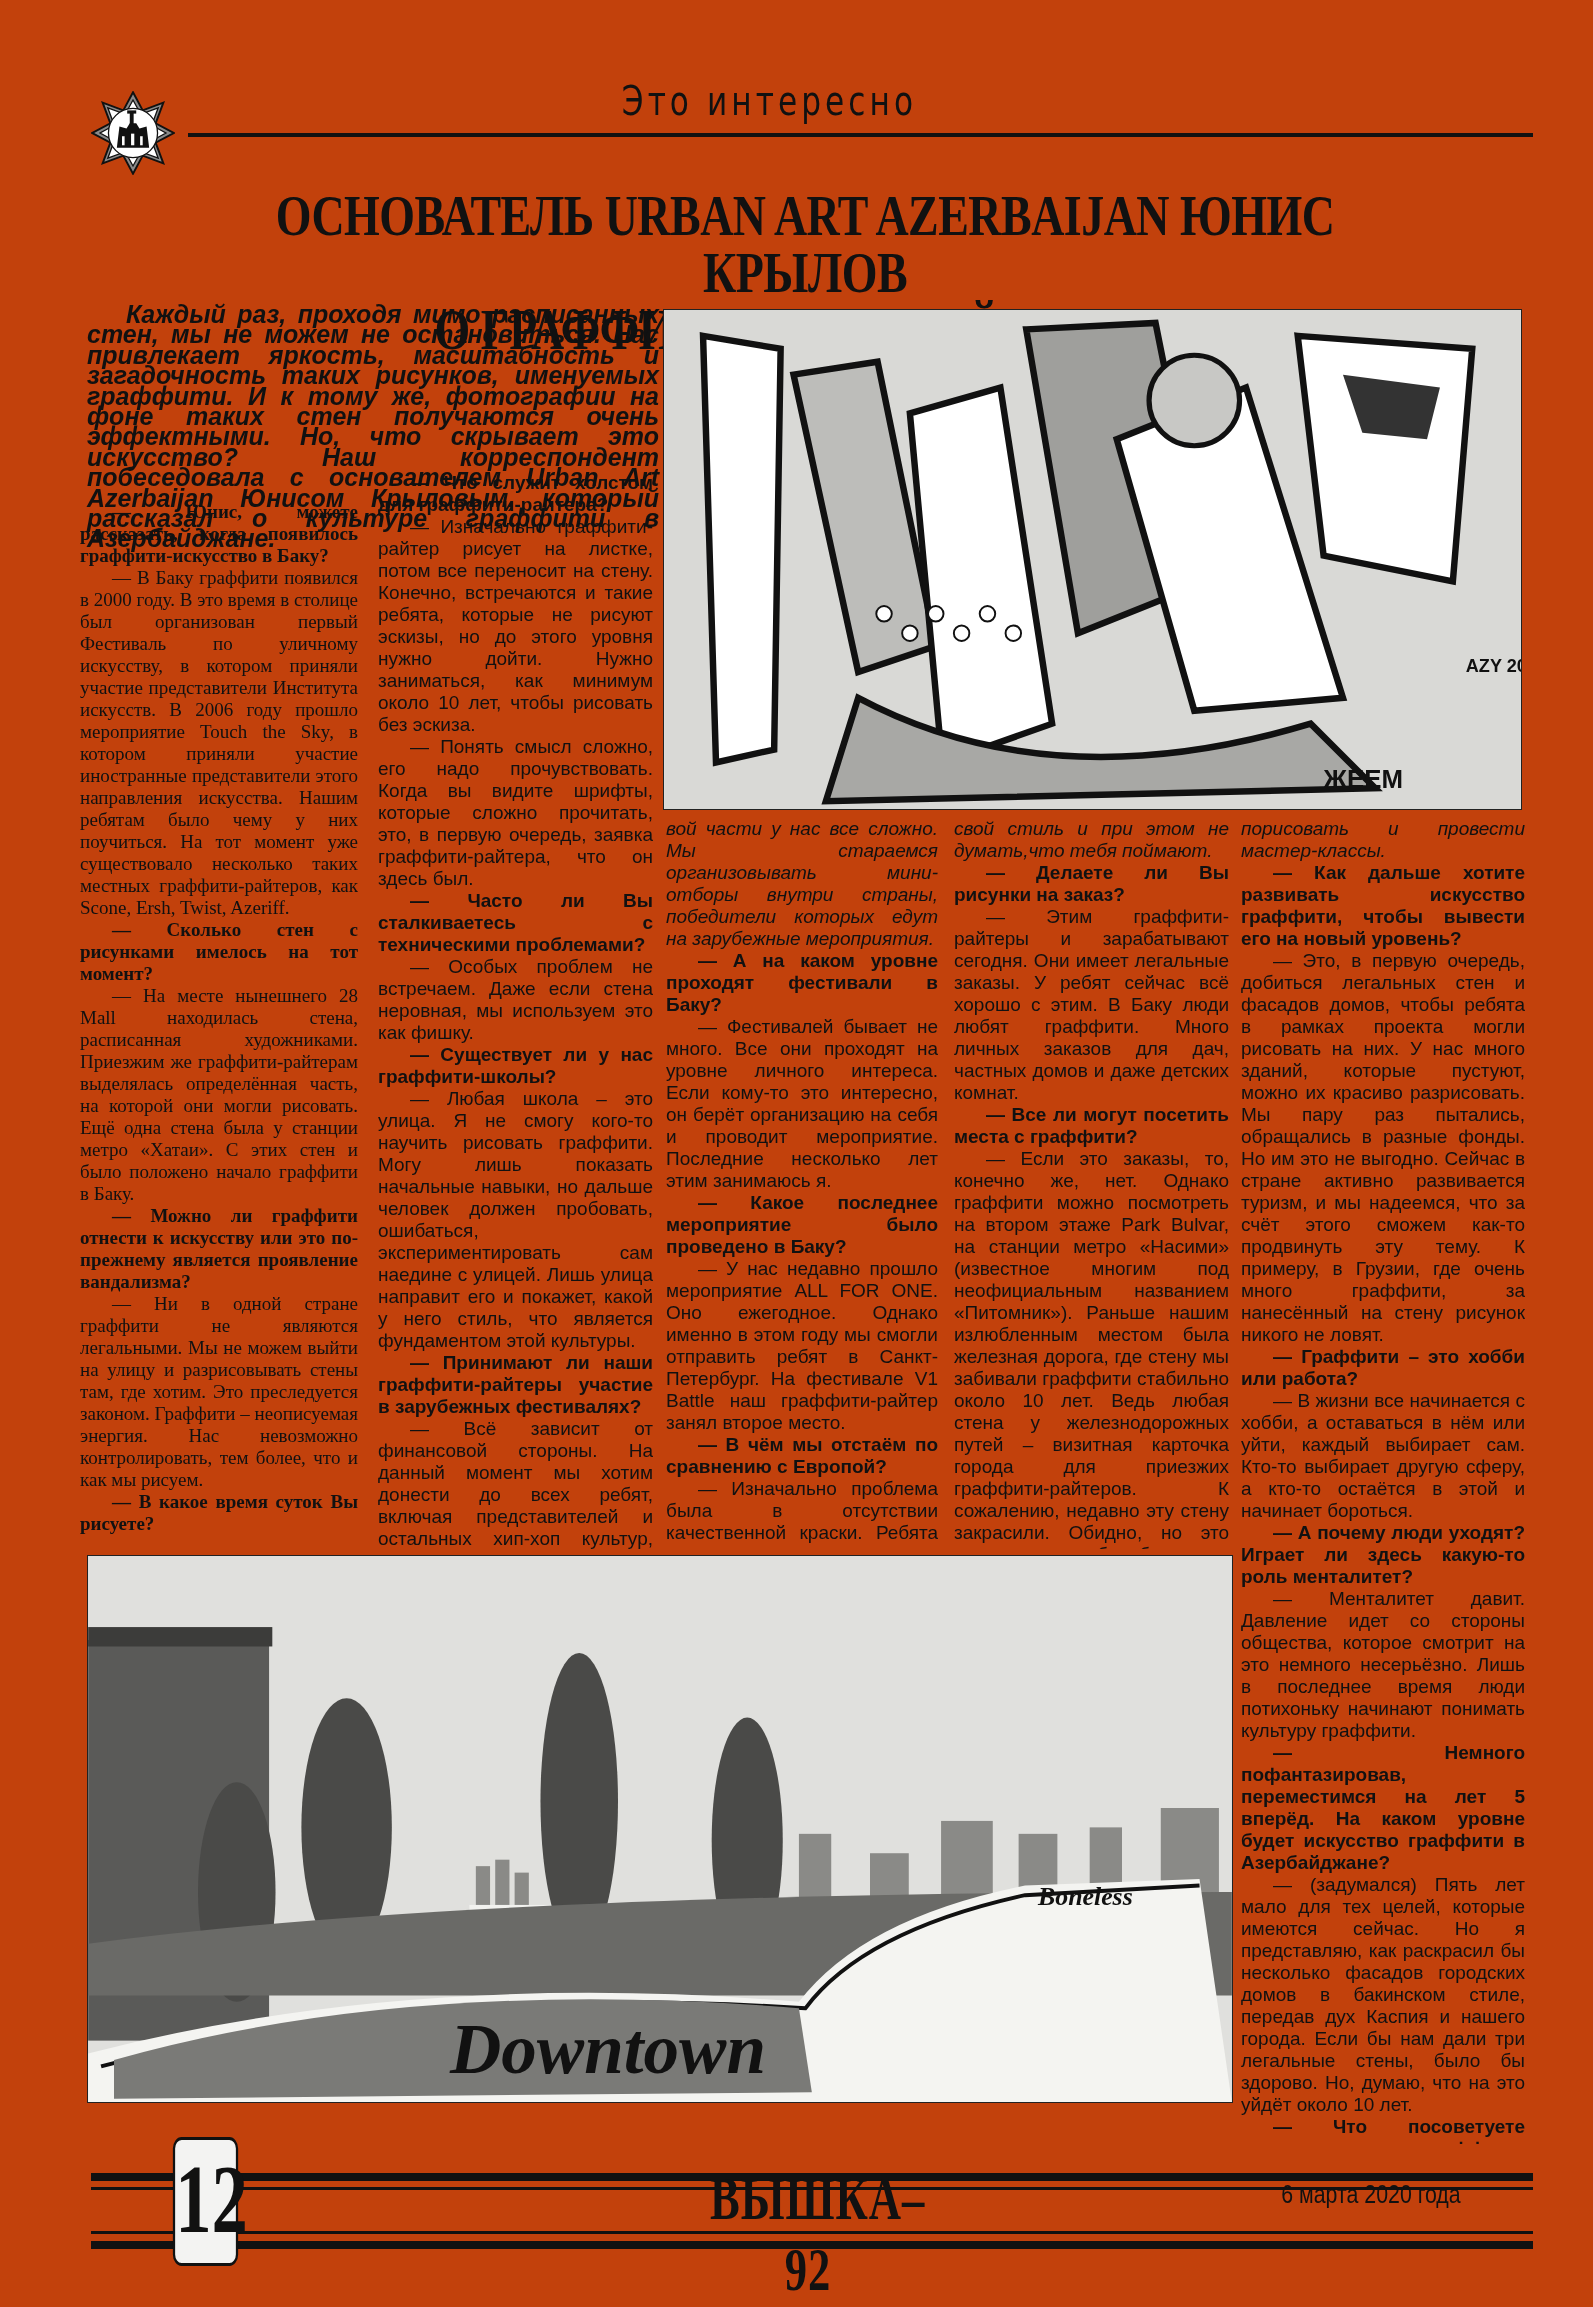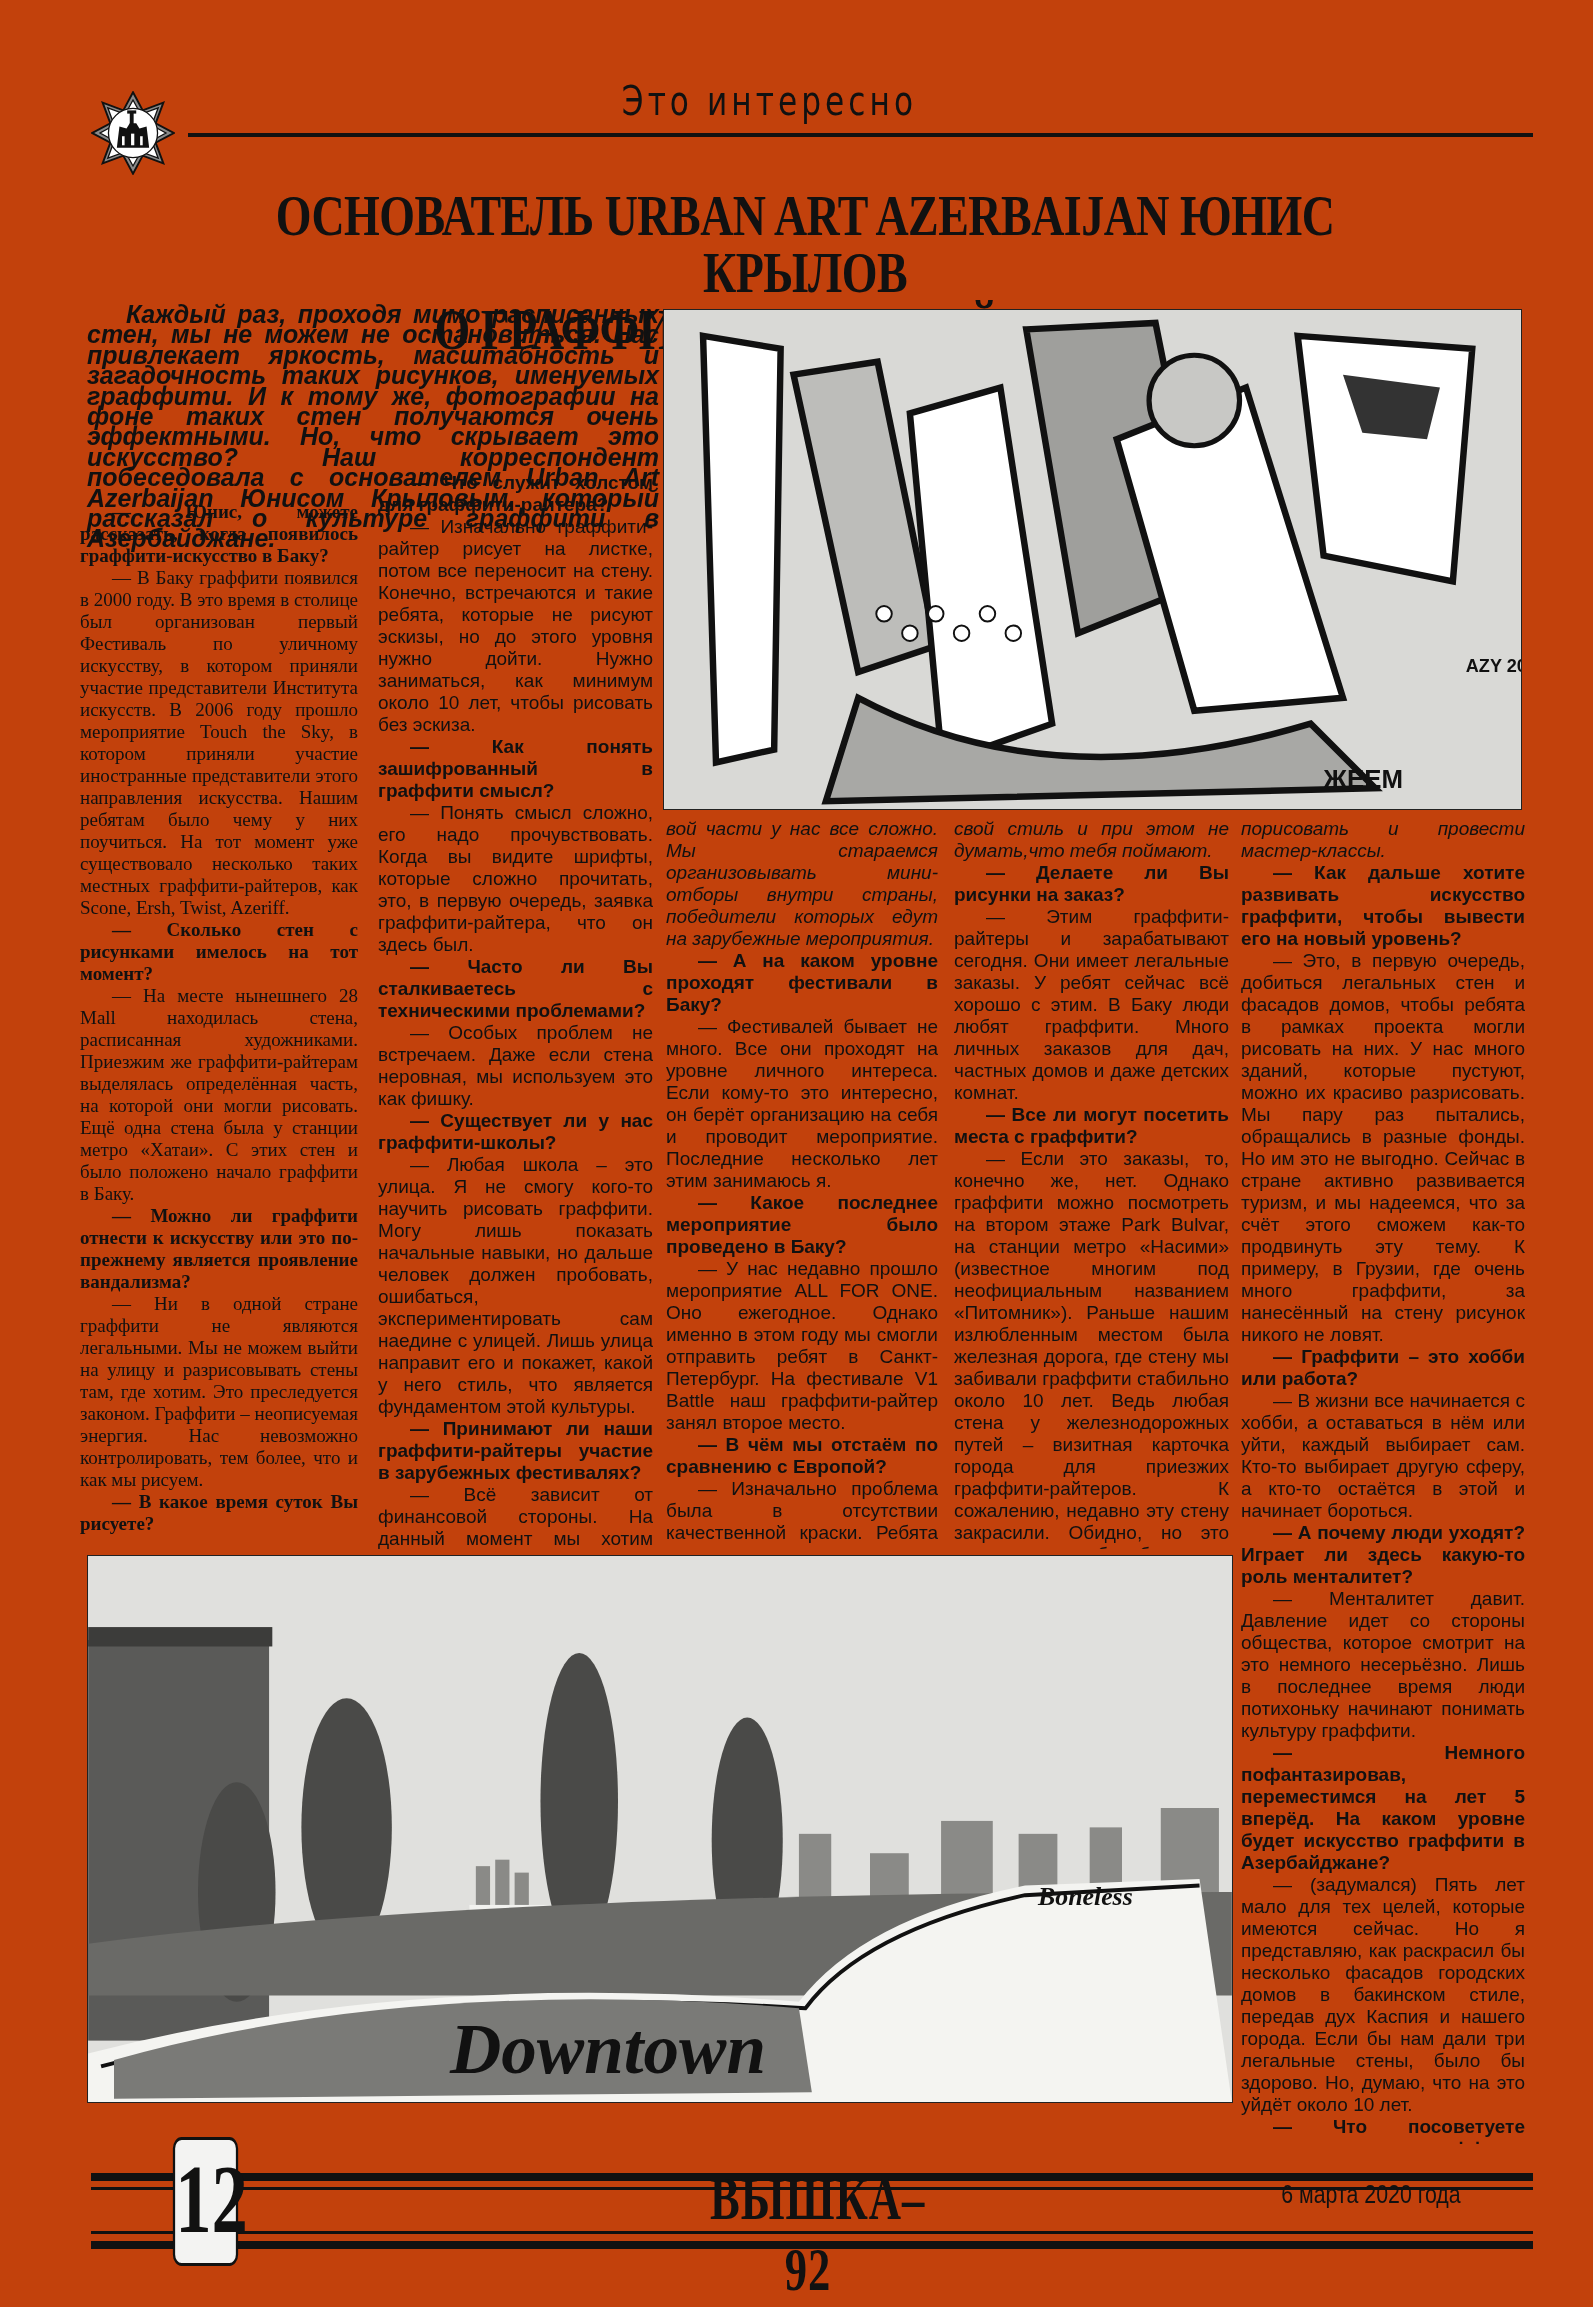--- a/index.html
+++ b/index.html
@@ -96,21 +96,20 @@
       <p class="a">— В Баку граффити появился в 2000 году. В это время в столице был организован первый Фестиваль по уличному искусству, в котором приняли участие представители Института искусств. В 2006 году прошло мероприятие Touch the Sky, в котором приняли участие иностранные представители этого направления искусства. Нашим ребятам было чему у них поучиться. На тот момент уже существовало несколько таких местных граффити-райтеров, как Scone, Ersh, Twist, Azeriff.</p>
       <p class="q">— Сколько стен с рисунками имелось на тот момент?</p>
       <p class="a">— На месте нынешнего 28 Mall находилась стена, расписанная художниками. Приезжим же граффити-райтерам выделялась определённая часть, на которой они могли рисовать. Ещё одна стена была у станции метро «Хатаи». С этих стен и было положено начало граффити в Баку.</p>
       <p class="q">— Можно ли граффити отнести к искусству или это по-прежнему является проявление вандализма?</p>
       <p class="a">— Ни в одной стране граффити не являются легальными. Мы не можем выйти на улицу и разрисовывать стены там, где хотим. Это преследуется законом. Граффити – неописуемая энергия. Нас невозможно контролировать, тем более, что и как мы рисуем.</p>
       <p class="q">— В какое время суток Вы рисуете?</p>
     </div>
   <div class="col c2">
       <p class="q">— Что служит холстом для граффити-райтера?</p>
       <p class="a">— Изначально граффити-райтер рисует на листке, потом все переносит на стену. Конечно, встречаются и такие ребята, которые не рисуют эскизы, но до этого уровня нужно дойти. Нужно заниматься, как минимум около 10 лет, чтобы рисовать без эскиза.</p>
-      <p class="q">— Как понять зашифрованный в граффити смысл?</p>
       <p class="a">— Понять смысл сложно, его надо прочувствовать. Когда вы видите шрифты, которые сложно прочитать, это, в первую очередь, заявка граффити-райтера, что он здесь был.</p>
       <p class="q">— Часто ли Вы сталкиваетесь с техническими проблемами?</p>
       <p class="a">— Особых проблем не встречаем. Даже если стена неровная, мы используем это как фишку.</p>
       <p class="q">— Существует ли у нас граффити-школы?</p>
       <p class="a">— Любая школа – это улица. Я не смогу кого-то научить рисовать граффити. Могу лишь показать начальные навыки, но дальше человек должен пробовать, ошибаться, экспериментировать сам наедине с улицей. Лишь улица направит его и покажет, какой у него стиль, что является фундаментом этой культуры.</p>
       <p class="q">— Принимают ли наши граффити-райтеры участие в зарубежных фестивалях?</p>
       <p class="a">— Всё зависит от финансовой стороны. На данный момент мы хотим донести до всех ребят, включая представителей и остальных хип-хоп культур, что в Баку они не смогут выйти на тот уровень, который показан на YouTube или представлен на соревнованиях. Будет определённая планка, достигнув которой они не смогут двигаться дальше. Причина заключается в отсутствии условий. Единственный выход для развития – частые поездки за границу. Но надо понимать, что по финансо-</p>
     </div>
   <div class="col c3">
       <p class="cont">вой части у нас все сложно. Мы стараемся организовывать мини-отборы внутри страны, победители которых едут на зарубежные мероприятия.</p>

